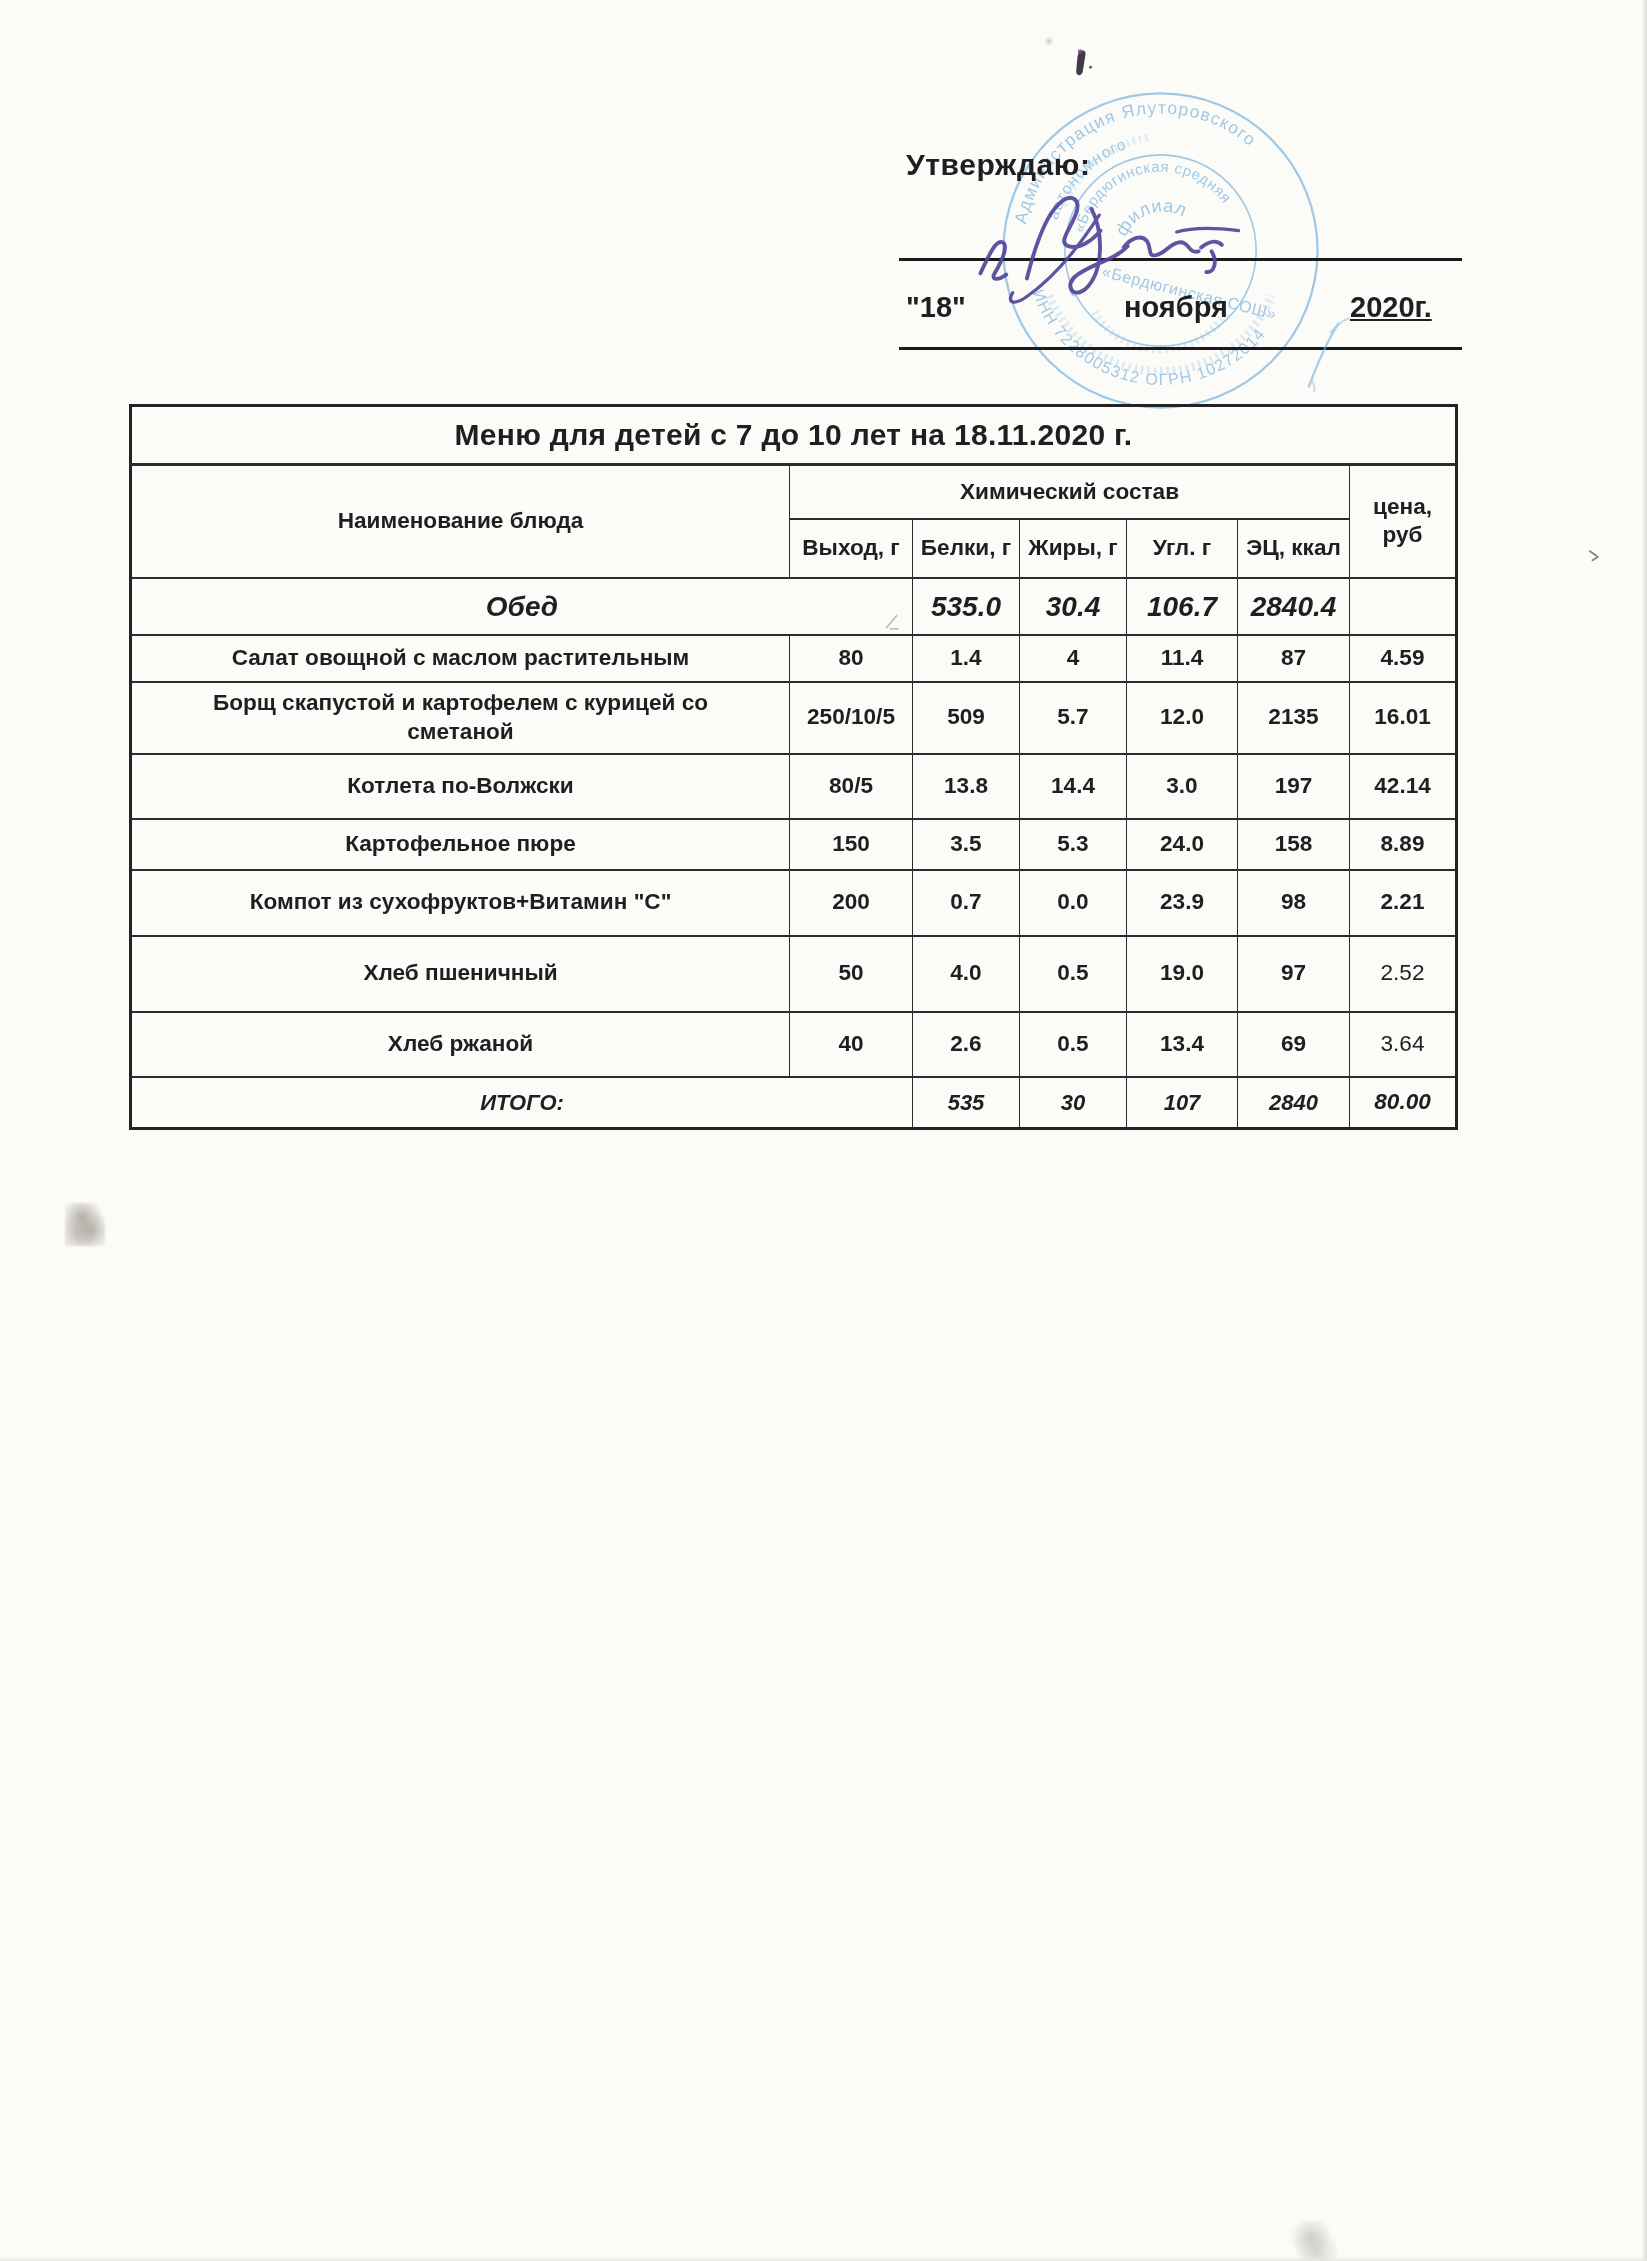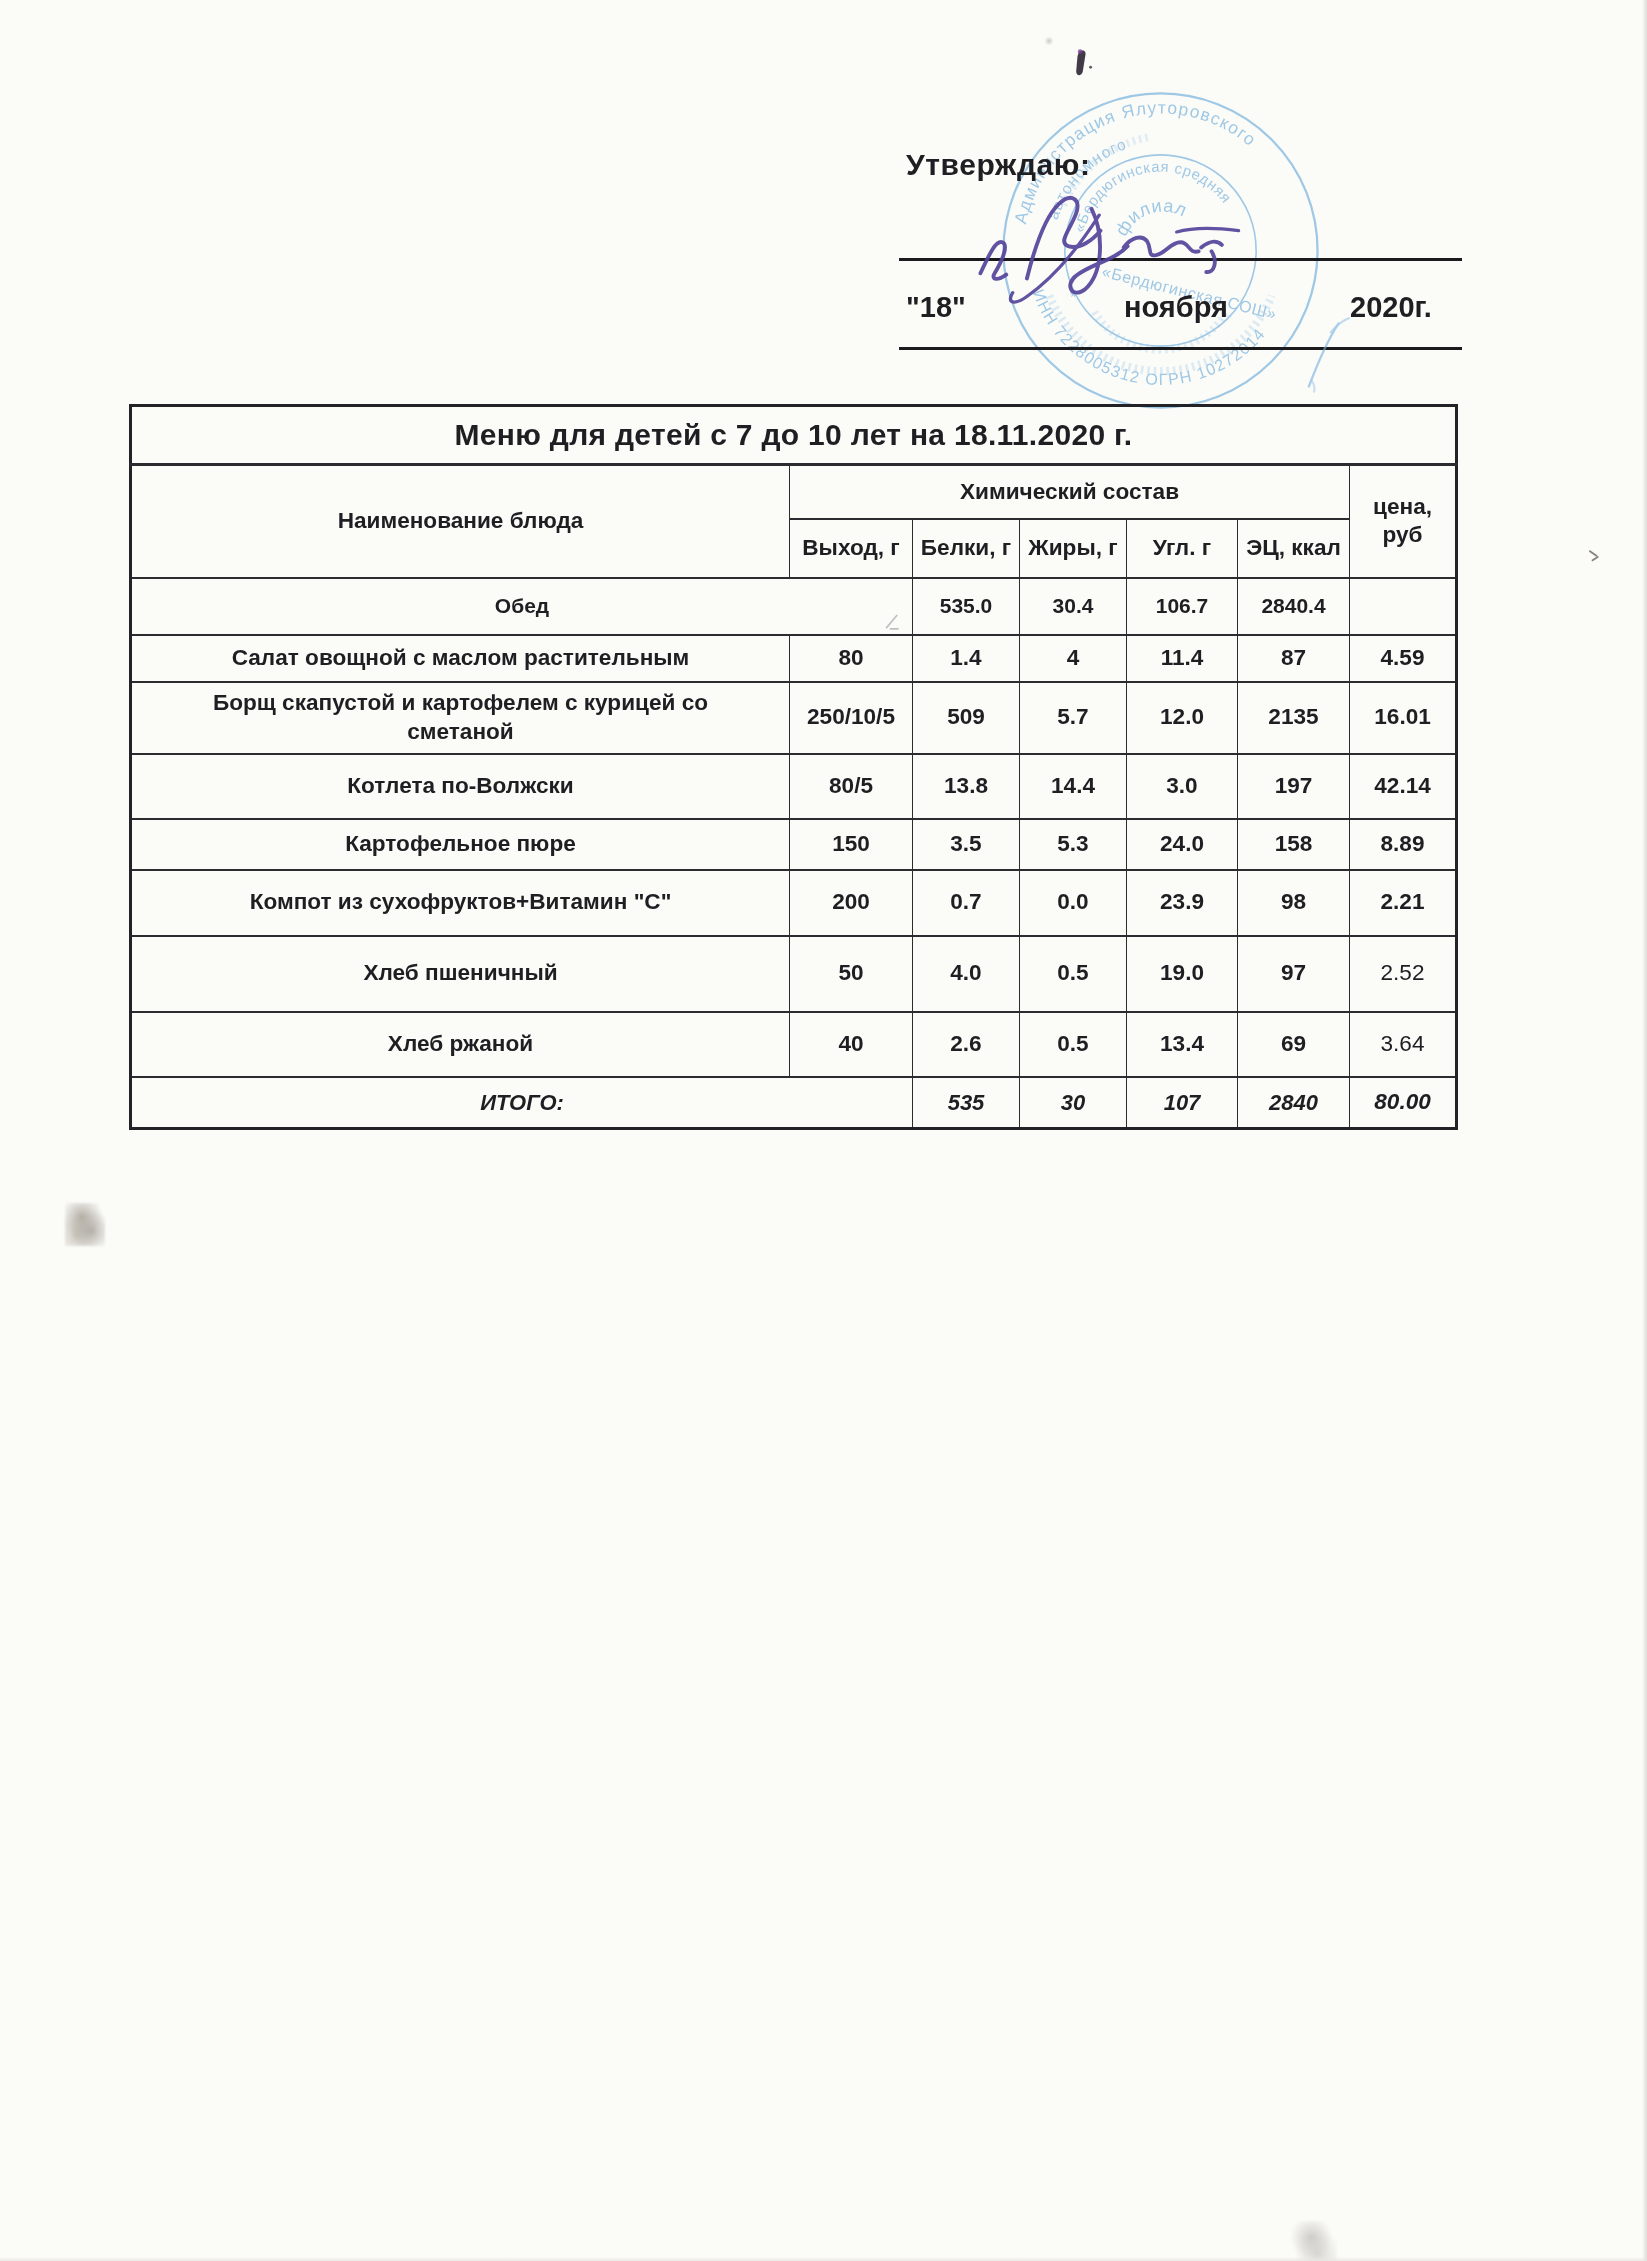--- a/index.html
+++ b/index.html
@@ -8,21 +8,21 @@
     font-family:"Liberation Sans", sans-serif;color:#1f1f23;overflow:hidden;
   }
   
   .approve-label{position:absolute;left:906px;top:148px;font-size:30px;font-weight:bold;letter-spacing:0.6px;}
   .sig-line{position:absolute;left:899px;width:563px;height:3.2px;background:#1b1b1d;}
   .line1{top:258px;}
   .line2{top:347px;}
   .date-part{position:absolute;top:291px;font-size:29px;font-weight:bold;}
   .date-day{left:906px;}
   .date-month{left:1124px;}
-  .date-year{left:1350px;}
+  .date-year{left:1350px;text-decoration:underline;}
   
   #stamp{position:absolute;left:986px;top:76px;opacity:.58;filter:blur(0.4px);}
   #stamp text{font-family:"Liberation Sans",sans-serif;}
   
   #signature{position:absolute;left:930px;top:170px;opacity:.92;}
   
   #penstroke{position:absolute;left:1292px;top:304px;opacity:.6;}
   
   table.menu{
     position:absolute;left:129px;top:404px;width:1324px;
@@ -35,21 +35,21 @@
     font-size:22.6px;font-weight:bold;line-height:1.25;
   }
   tr.t-title{height:59px;}
   tr.t-title td{border-bottom-width:3.2px;font-size:30px;letter-spacing:0.3px;}
   tr.t-h1{height:54px;}
   tr.t-h2{height:59px;padding-left:44px;}
   .h-small{font-size:19.4px;}
   .h-sub{font-size:18px;}
   .h-price{font-size:27px;line-height:1.25;}
   tr.t-section{height:57px;}
-  tr.t-section td{font-size:21px;}
+  tr.t-section td{font-size:28px;font-style:italic;}
   tr.t-row0{height:47px;} tr.t-row1{height:72px;} tr.t-row2{height:65px;}
   tr.t-row3{height:51px;} tr.t-row4{height:66px;} tr.t-row5{height:76px;}
   tr.t-row6{height:65px;}
   tr.t-total{height:52px;}
   tr.t-total td{font-size:22px;font-style:italic;}
   tr.t-total .c-price{font-size:22.6px;margin-top:30px;}
   .c-name{text-align:left;padding-left:7.8px;white-space:pre-line;}
   tr.t-row5 .c-price, tr.t-row6 .c-price{font-weight:400;}
   
   .artifact{position:absolute;pointer-events:none;}

